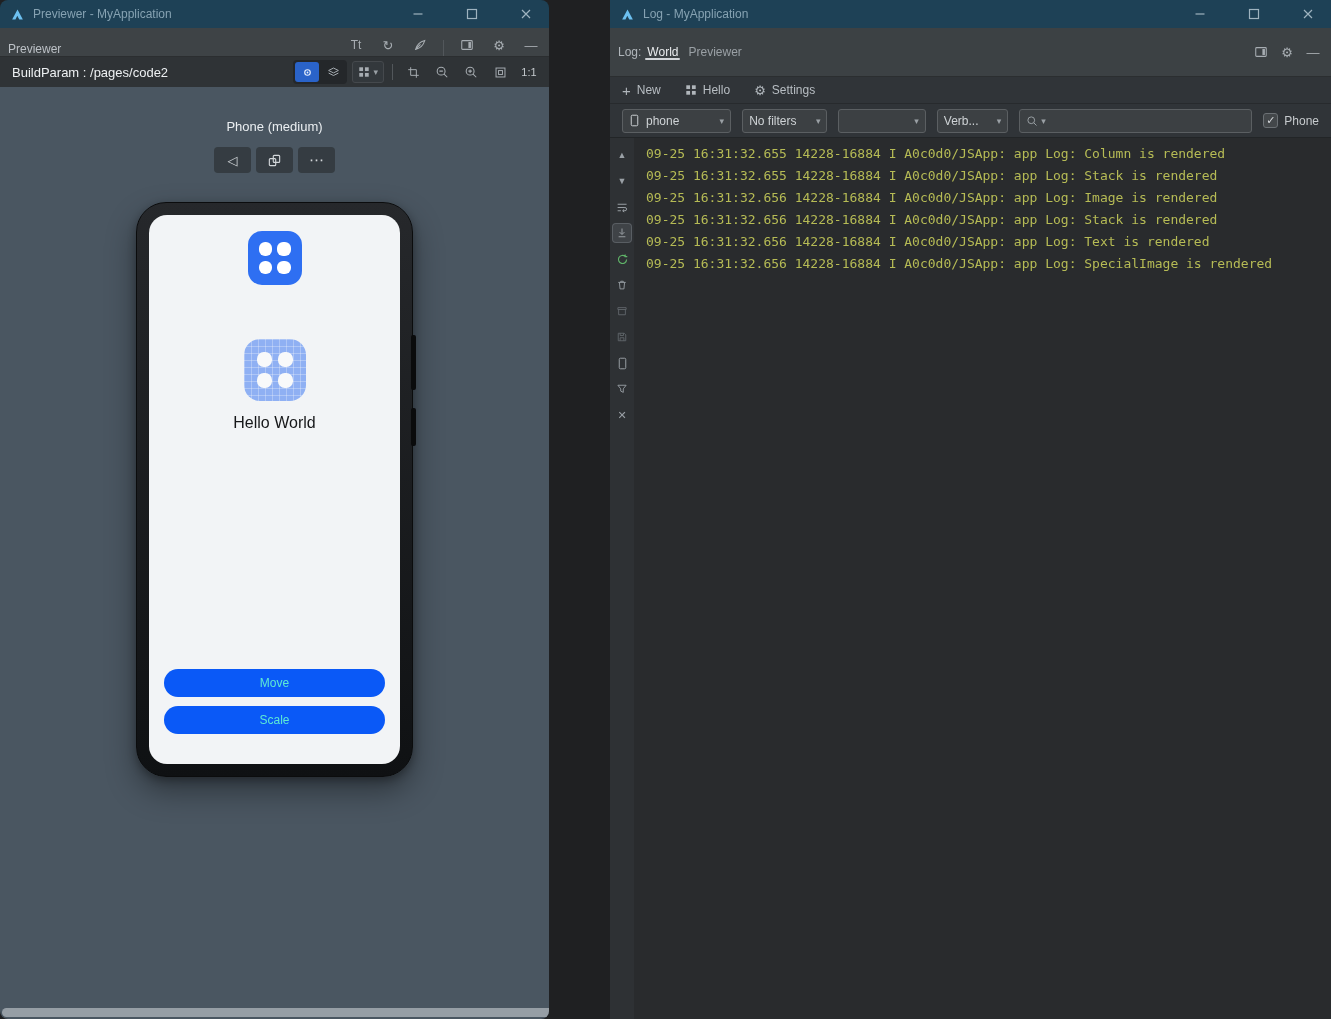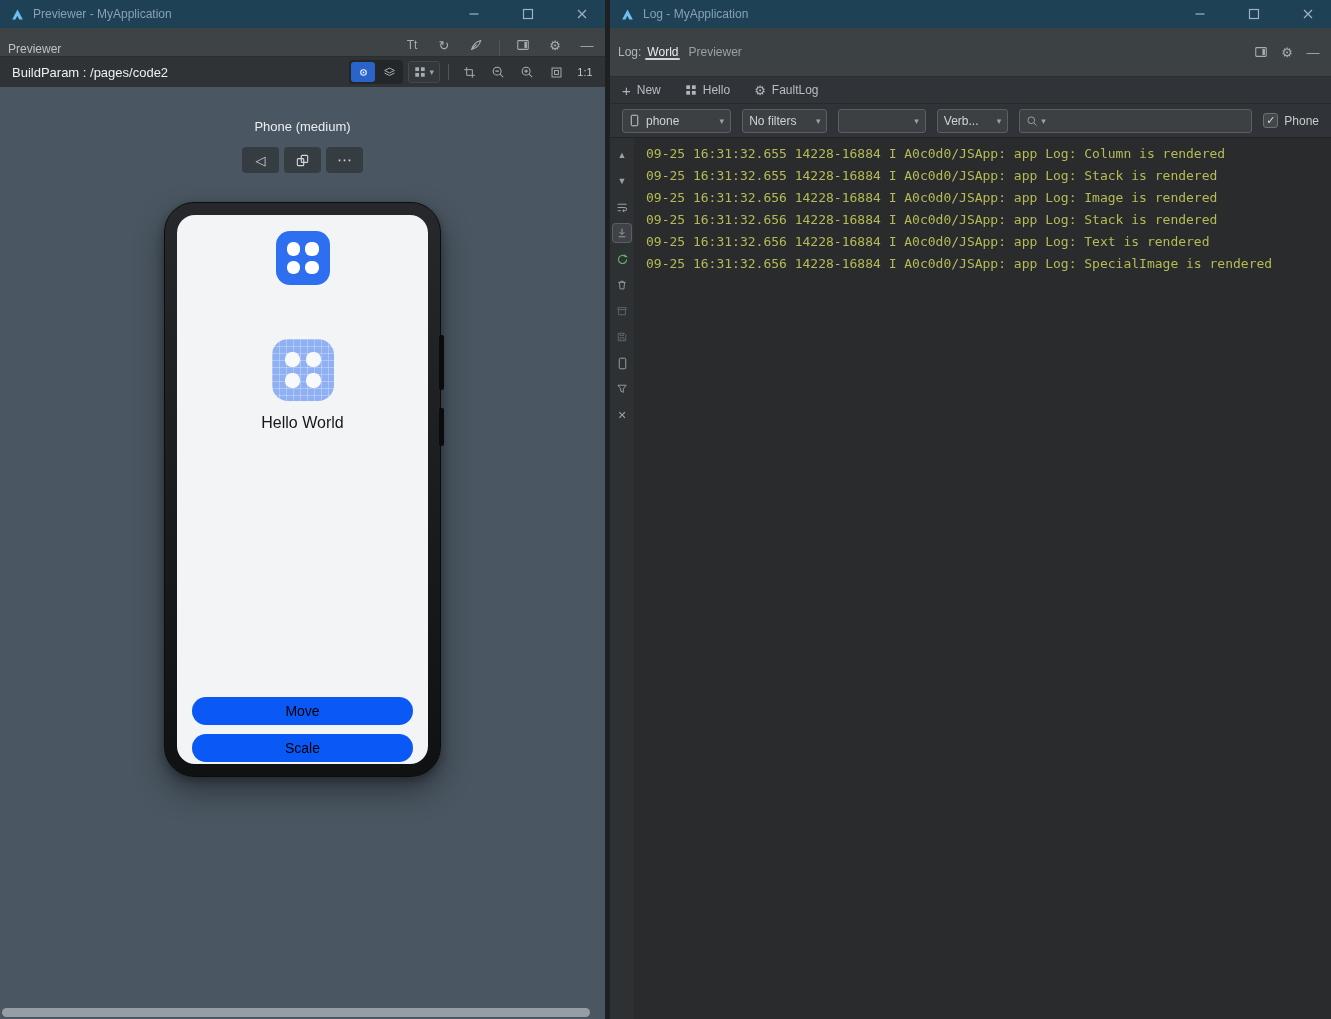--- a/index.html
+++ b/index.html
@@ -2,21 +2,21 @@
 <html style="--titlebar-bg: #1e4156; --canvas-bg: #4a5661; --accent-blue: #0a59f7; --icon-blue: #2e6ff2; --log-text: #b6bb55; --resume-green: #5fb368;"><head>
 <meta charset="utf-8">
 <style>
   * { margin:0; padding:0; box-sizing:border-box; }
   html,body { width:1331px; height:1019px; }
   body { background:#1f2022; font-family:"Liberation Sans", sans-serif; overflow:hidden; position:relative; }
   button { font-family:inherit; cursor:default; }
   .flex-spacer { flex:1; }
 
   .win { position:absolute; top:0; height:1019px; display:flex; flex-direction:column; overflow:hidden; }
-  .win-left { left:0; width:605px; }
+  .win-left { left:0; width:549px;border-radius:8px; }
   .win-right { left:610px; width:721px; }
 
   
   .titlebar { flex:0 0 28px; height:28px; background:var(--titlebar-bg,#1e4156); display:flex; align-items:center; padding-left:10px; gap:8px; }
   .titlebar .title { font-size:12px; color:#86a2b2; white-space:nowrap; }
   .logo { display:flex; align-items:center; }
   .wbtn { width:46px; height:28px; display:flex; align-items:center; justify-content:center; background:transparent; border:none; color:#9fb3bf; }
 
   
   .pv-tabbar { flex:0 0 29px; background:#3e4346; display:flex; align-items:flex-end; padding:0 6px 0 8px; gap:8px; border-bottom:1px solid #2b2e30; }
@@ -46,23 +46,23 @@
   .phone-screen { position:absolute; inset:12px; background:#f2f4f6; border-radius:18px; display:flex; flex-direction:column; align-items:center; overflow:hidden; }
 
   .app-icon { background:var(--icon-blue,#2e6ff2); display:grid; grid-template-columns:1fr 1fr; grid-template-rows:1fr 1fr; flex:0 0 auto; }
   .app-icon .dot { background:#fff; border-radius:45%; }
   .app-icon.primary { width:54px; height:54px; border-radius:14px; padding:11px; gap:5px; margin-top:16px; }
   .app-icon.faded { width:62px; height:62px; border-radius:16px; padding:13px; gap:6px; margin-top:54px; opacity:.5;
                     background-image:linear-gradient(rgba(255,255,255,.3) 1px, transparent 1px),
                                      linear-gradient(90deg, rgba(255,255,255,.3) 1px, transparent 1px);
                     background-size:7px 7px; }
   .hello { margin-top:13px; font-size:16px; color:#161719; }
-  .pill { width:221px; height:28px; flex:0 0 28px; border:none; border-radius:14px; background:var(--accent-blue,#0a59f7); color:#000000; font-size:14px;
+  .pill { width:221px; height:28px; flex:0 0 28px; border:none; border-radius:14px; background:var(--accent-blue,#0a59f7); color:#5eead4; font-size:12px;
           display:flex; align-items:center; justify-content:center; margin-bottom:9px; }
-  .pill.last { margin-bottom:2px; }
+  .pill.last { margin-bottom:30px; }
 
   .hscrollbar { position:absolute; bottom:2px; left:2px; width:588px; height:9px; background:#9fa6ad; border-radius:5px; opacity:.9; }
 
   
   .log-tabbar { flex:0 0 29px; background:#3c4144; display:flex; align-items:center; padding:13px 6px; gap:2px; border-bottom:1px solid #2b2e30; }
   .log-label { font-size:12px; color:#b0b6bb; margin-left:2px; }
   .tab { height:100%; display:flex; align-items:center; padding:0 4px; position:relative; font-size:12px; color:#9aa0a5; }
   .tab.active { color:#e9ebed; }
   .tab.active::after { content:""; position:absolute; left:2px; right:2px; bottom:3px; height:2px; background:#d2d5d8; border-radius:1px; }
 
@@ -288,21 +288,21 @@
       <svg width="12" height="12" viewBox="0 0 14 14">
           <rect x="1.5" y="1.5" width="4.4" height="4.4" fill="#b0b6bb"></rect>
           <rect x="8.1" y="1.5" width="4.4" height="4.4" fill="#b0b6bb"></rect>
           <rect x="1.5" y="8.1" width="4.4" height="4.4" fill="#b0b6bb"></rect>
           <rect x="8.1" y="8.1" width="4.4" height="4.4" fill="#b0b6bb"></rect>
         </svg>
       <span>Hello</span>
     </span>
     <span class="action">
       <span class="gear">⚙</span>
-      <span>FaultLog</span>
+      <span>Settings</span>
     </span>
   </div>
 
   <div class="log-filterbar">
     <span class="select w-device">
       <svg width="11" height="13" viewBox="0 0 12 16">
           <rect x="2" y="1.5" width="8" height="13" rx="1.4" fill="none" stroke="currentColor" stroke-width="1.2"></rect>
         </svg>
       <span>phone</span>
       <span class="chev">▾</span>

